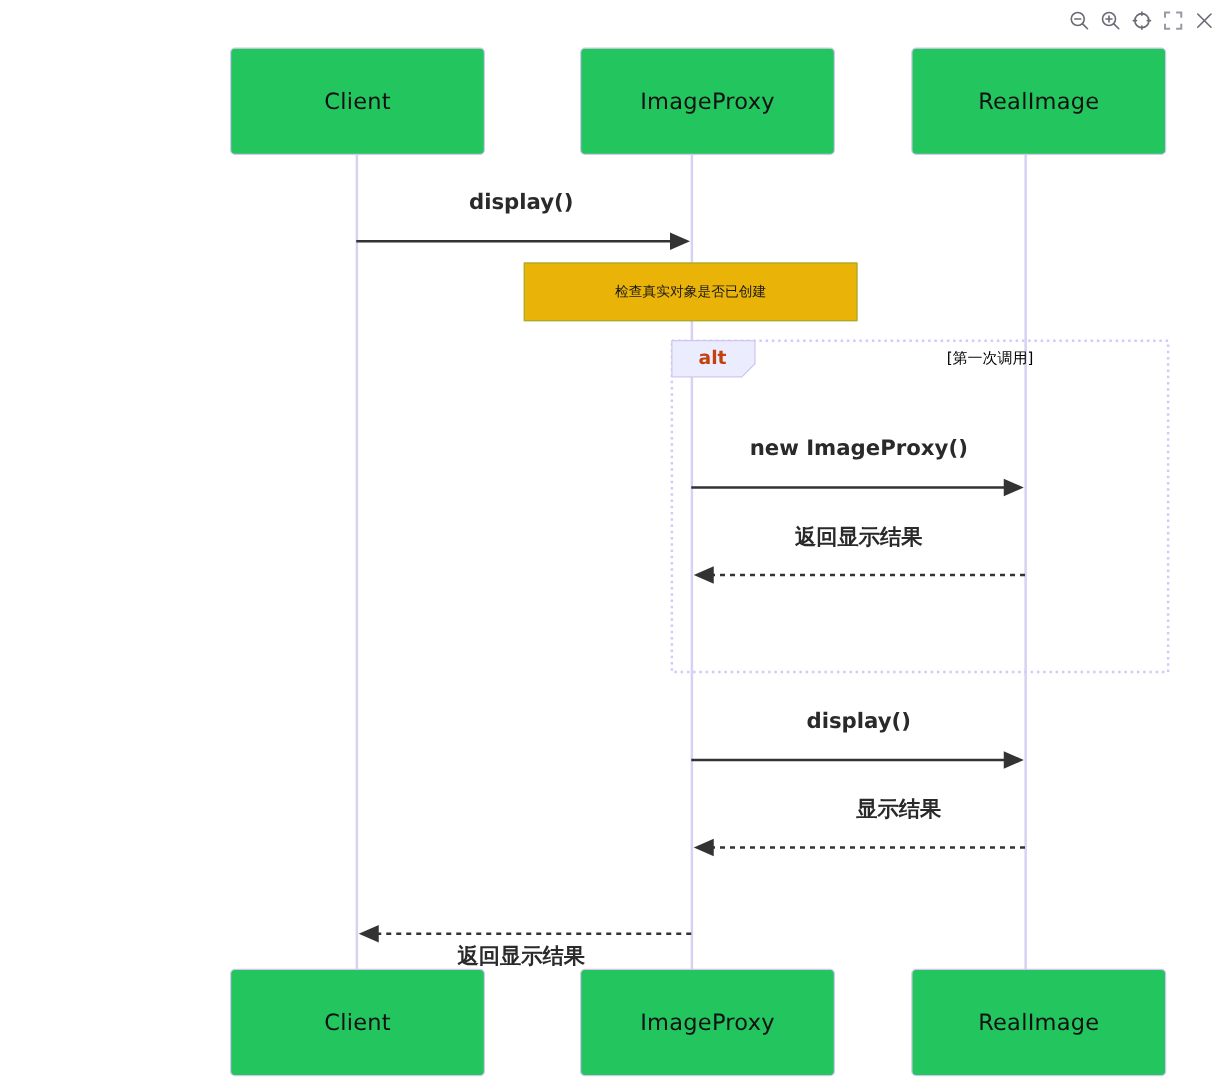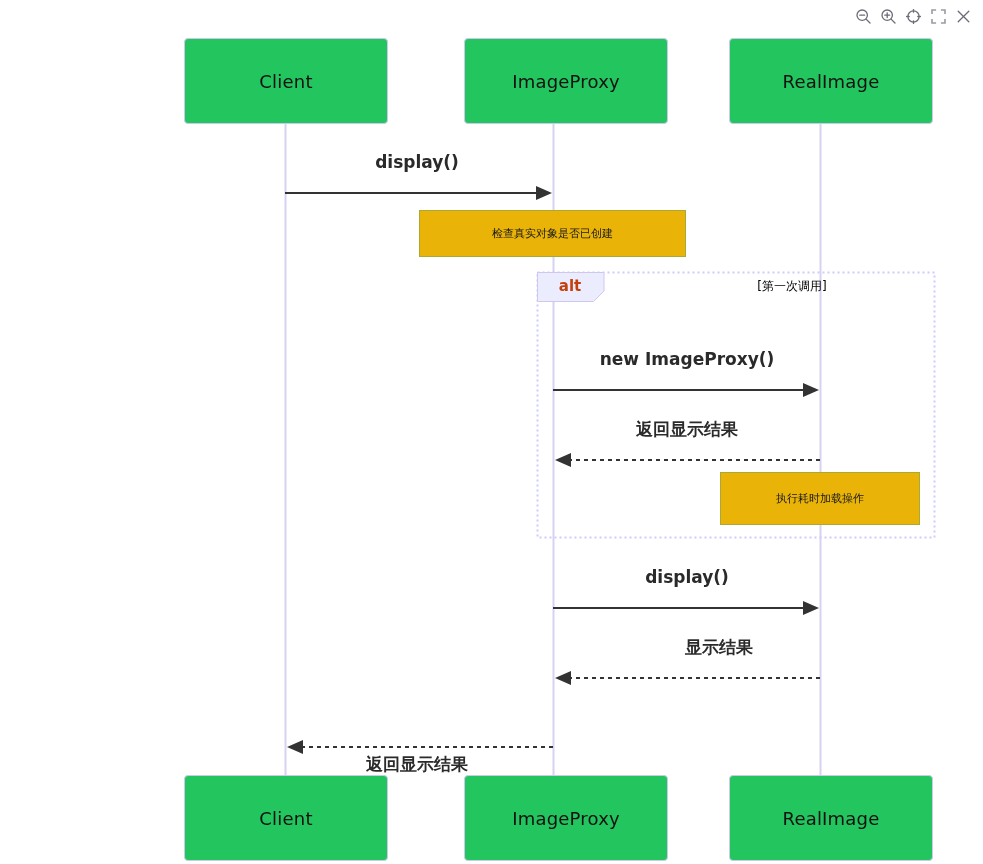--- a/index.html
+++ b/index.html
@@ -148,20 +148,17 @@
   <div class="msg" style="left:417px; top:152px;">display()</div>
   <div class="msg" style="left:687px; top:349px;">new ImageProxy()</div>
   <div class="msg" style="left:687px; top:418px;">返回显示结果</div>
   <div class="msg" style="left:687px; top:567px;">display()</div>
   <div class="msg" style="left:687px; top:636px;margin-left:32px;">显示结果</div>
   <div class="msg" style="left:417px; top:705px;margin-top:48px;">返回显示结果</div>
 
   <div class="note note1">
     <span>检查真实对象是否已创建</span>
   </div>
-  <div class="note note2">
-    <span>执行耗时加载操作</span>
-  </div>
 
   <div class="alt-label">alt</div>
   <div class="alt-cond">[第一次调用]</div>
 
 </div>
 
 </body></html>

